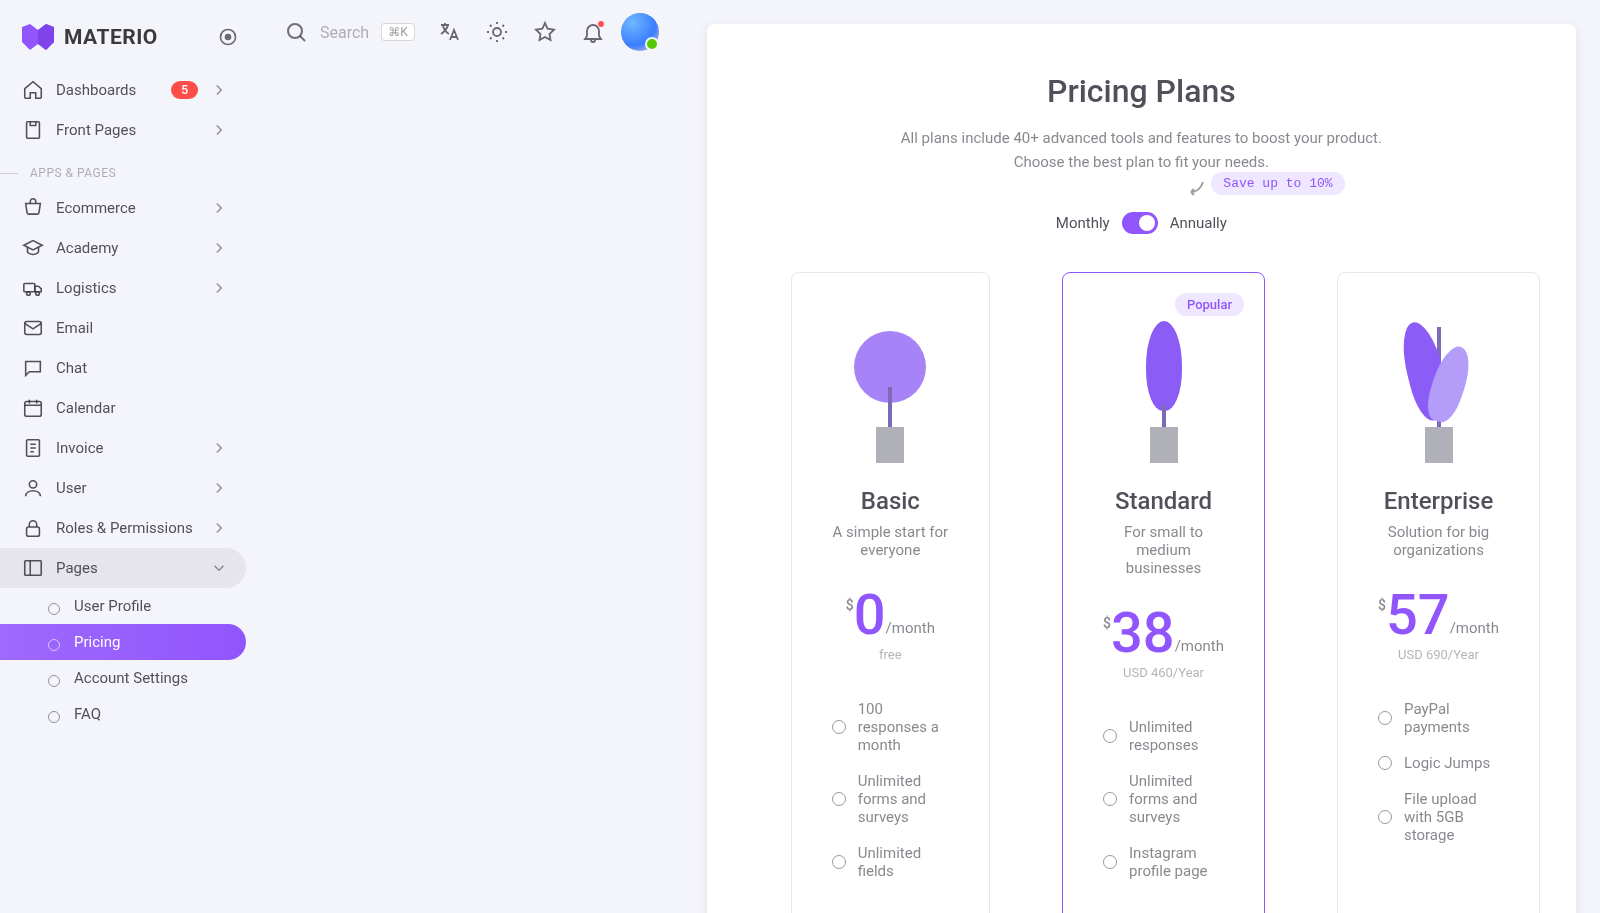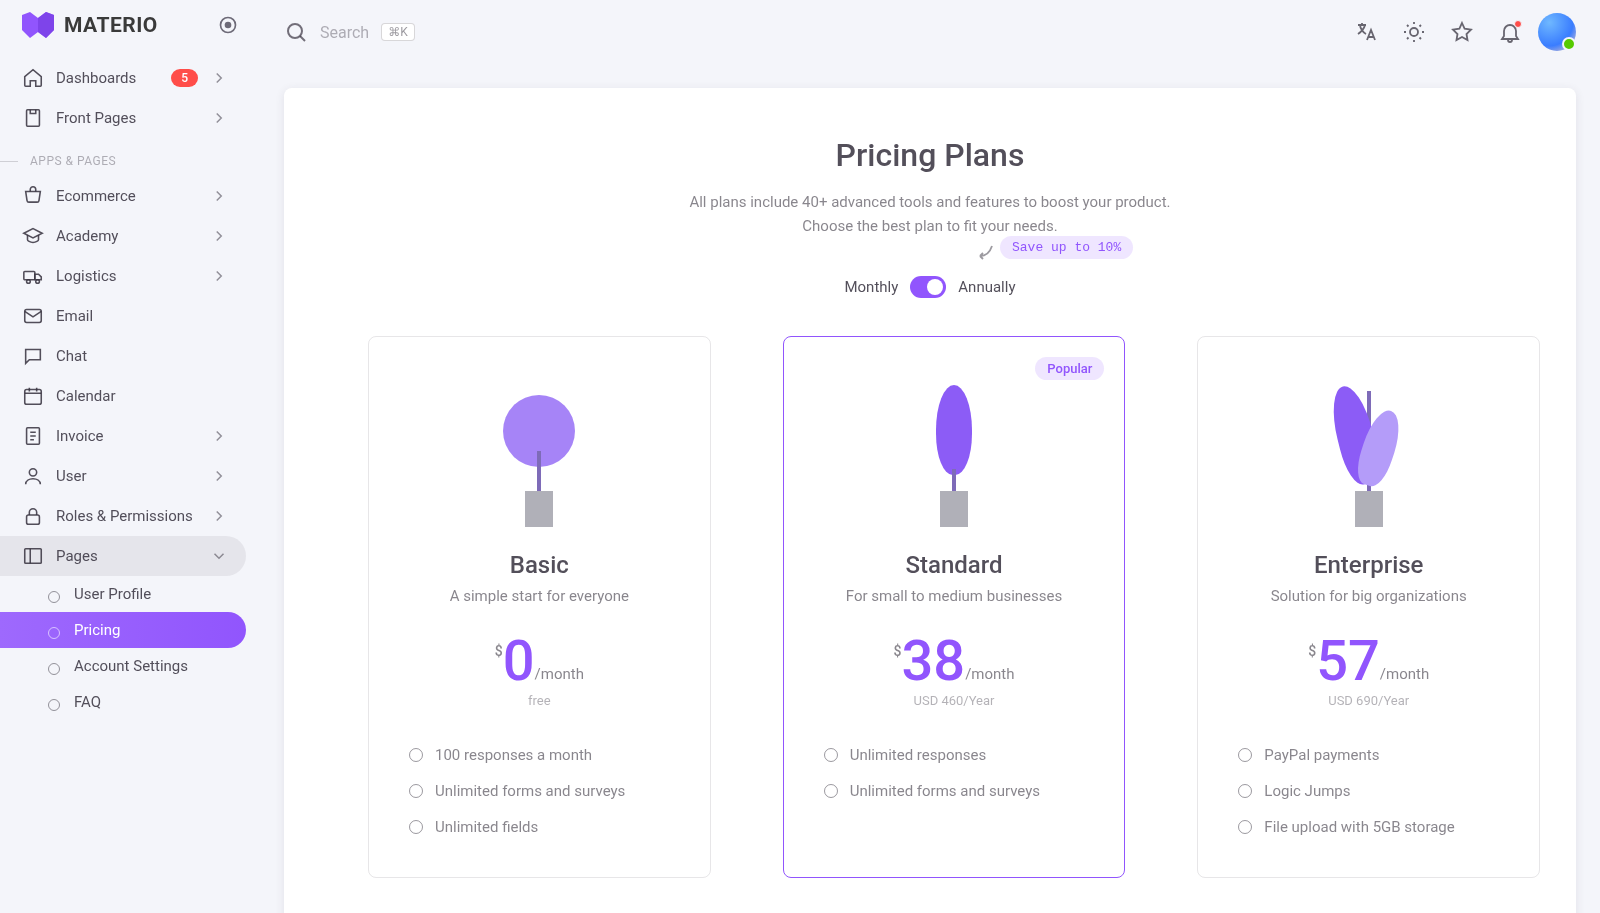--- a/index.html
+++ b/index.html
@@ -1,36 +1,36 @@
 <!DOCTYPE html>
 <html><head>
 <meta charset="utf-8">
 <style>
 * { margin: 0; padding: 0; box-sizing: border-box; font-family: -apple-system, BlinkMacSystemFont, "Segoe UI", Roboto, sans-serif; }
 body { background: #f4f5fa; color: #3a3541; width: 1600px; height: 913px; overflow: hidden; }
 .app { display: flex; height: 100%; }
-.sidebar { width: 260px; background: #f4f5fa; padding-top: 4px; overflow-y: auto; }
+.sidebar { width: 260px; background: #f4f5fa; padding-top: 16px; overflow-y: auto; }
 .logo-row { display: flex; align-items: center; padding: 8px 22px 20px; gap: 10px; }
 .logo-mark { width: 32px; height: 26px; }
 .logo-text { font-size: 21px; font-weight: 700; letter-spacing: 0.5px; color: #3a3a3a; }
 .radio-icon { margin-left: auto; width: 20px; height: 20px; }
 .nav-section-title { font-size: 12px; letter-spacing: 0.5px; color: rgba(58,53,65,0.38); padding: 16px 22px 8px; text-transform: uppercase; display: flex; align-items: center; gap: 12px; }
 .nav-section-title::before { content: ""; flex: 0 0 18px; height: 1px; background: rgba(58,53,65,0.2); margin-left: -22px; }
 .nav-item { display: flex; align-items: center; padding: 9px 18px 9px 22px; margin-right: 14px; border-top-right-radius: 22px; border-bottom-right-radius: 22px; cursor: pointer; gap: 12px; font-size: 15px; color: rgba(58,53,65,0.87); }
 .nav-item.open { background: rgba(58,53,65,0.08); }
 .nav-icon { width: 22px; height: 22px; flex-shrink: 0; display: inline-flex; align-items: center; justify-content: center; }
 .nav-icon svg { width: 22px; height: 22px; }
 .nav-label { flex: 1; }
 .nav-badge { background: #ff4d49; color: #fff; font-size: 12px; font-weight: 500; padding: 2px 10px; border-radius: 11px; }
 .chev { width: 18px; height: 18px; opacity: 0.6; }
 .chev svg { width: 18px; height: 18px; }
 .sub-item { padding-left: 48px; display: flex; align-items: flex-end; gap: 14px; font-size: 15px; color: rgba(58,53,65,0.87); padding-top: 9px; padding-bottom: 9px; margin-right: 14px; border-top-right-radius: 22px; border-bottom-right-radius: 22px; cursor: pointer; }
 .sub-item::before { content: ""; width: 10px; height: 10px; border: 1.5px solid currentColor; border-radius: 50%; opacity: 0.6; flex-shrink: 0; }
 .sub-item.active { background: linear-gradient(270deg,#9155FD,#9E69FD); color: #fff; }
-.main { flex: 1; display: flex; flex-direction: column; }
+.main { flex: 1; display: flex; flex-direction: row; }
 .topbar { height: 64px; display: flex; align-items: center; padding: 0 24px; gap: 14px; }
 .search-area { display: flex; align-items: center; gap: 12px; color: rgba(58,53,65,0.6); cursor: pointer; }
 .search-area .si { width: 24px; height: 24px; color: rgba(58,53,65,0.7); }
 .search-ph { font-size: 16px; color: rgba(58,53,65,0.38); }
 .kbd { border: 1px solid rgba(58,53,65,0.2); border-radius: 4px; padding: 1px 6px; font-size: 12px; color: rgba(58,53,65,0.5); background: #fff; }
 .top-actions { margin-left: auto; display: flex; align-items: center; gap: 8px; }
 .top-btn { width: 40px; height: 40px; display: flex; align-items: center; justify-content: center; cursor: pointer; border-radius: 50%; }
 .top-btn svg { width: 24px; height: 24px; color: rgba(58,53,65,0.75); }
 .notif-wrap { position: relative; }
 .notif-dot { position: absolute; top: 8px; right: 8px; width: 8px; height: 8px; background: #ff4d49; border-radius: 50%; border: 1.5px solid #f4f5fa; }
@@ -334,20 +334,21 @@
             <p class="plan-desc">For small to medium businesses</p>
             <div class="price-row">
               <span class="cur">$</span>
               <span class="amt">38</span>
               <span class="per">/month</span>
             </div>
             <div class="per-year">USD 460/Year</div>
             <ul class="features">
               <li>Unlimited responses</li>
               <li>Unlimited forms and surveys</li>
+              <li>Instagram profile page</li>
             </ul>
           </div>
 
           <div class="plan">
             <div class="plan-img">
                 <div class="tree3">
                   <div class="leaf-a"></div>
                   <div class="leaf-b"></div>
                   <div class="trunk"></div>
                   <div class="pot"></div>

